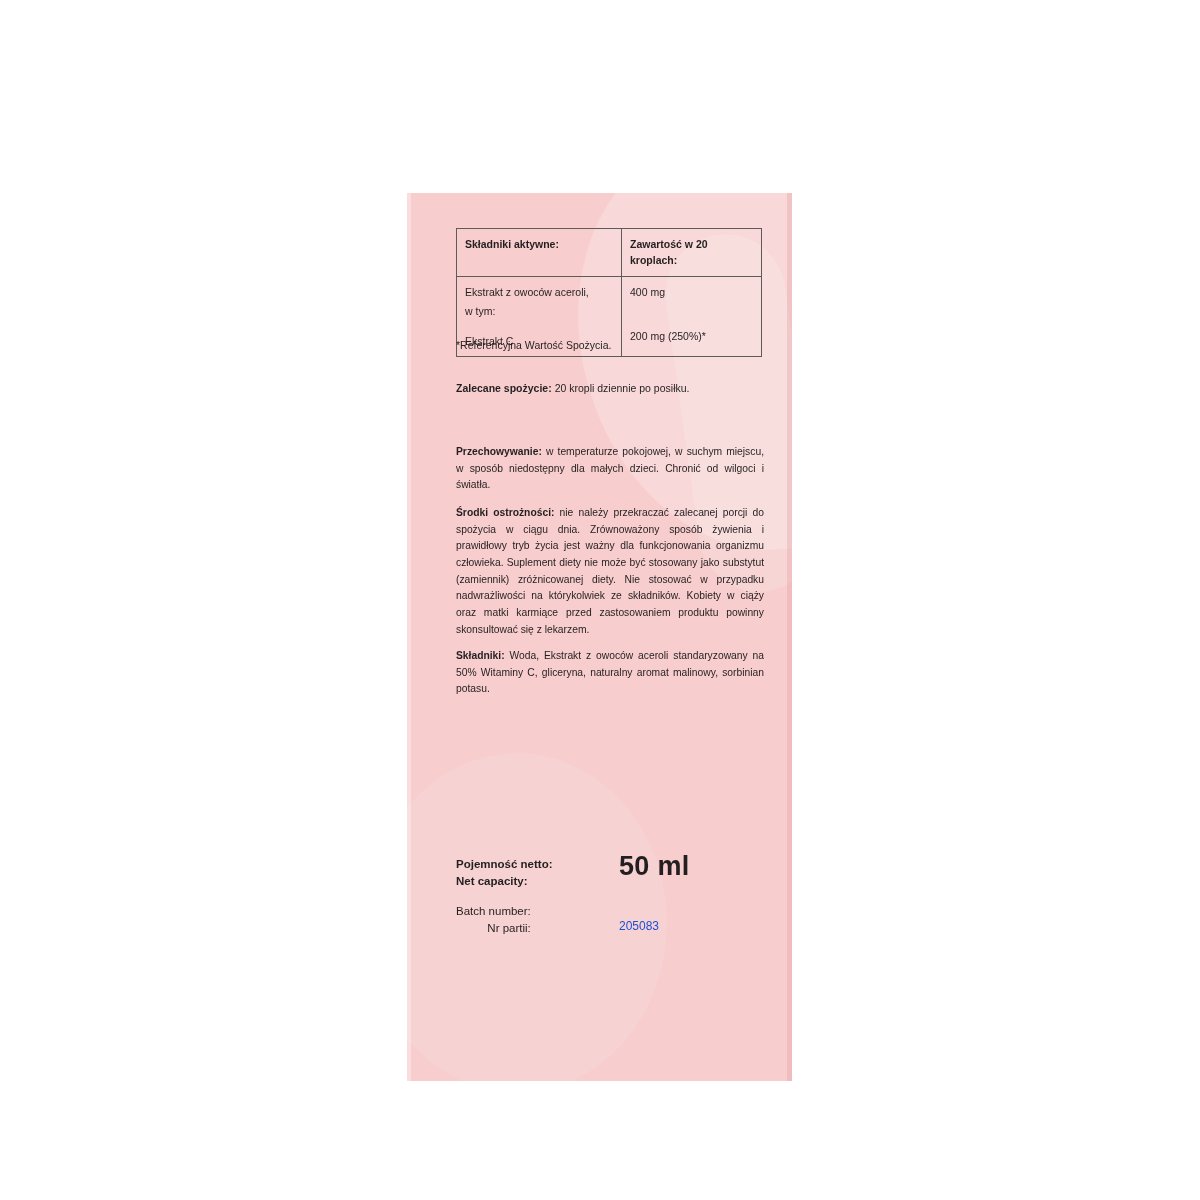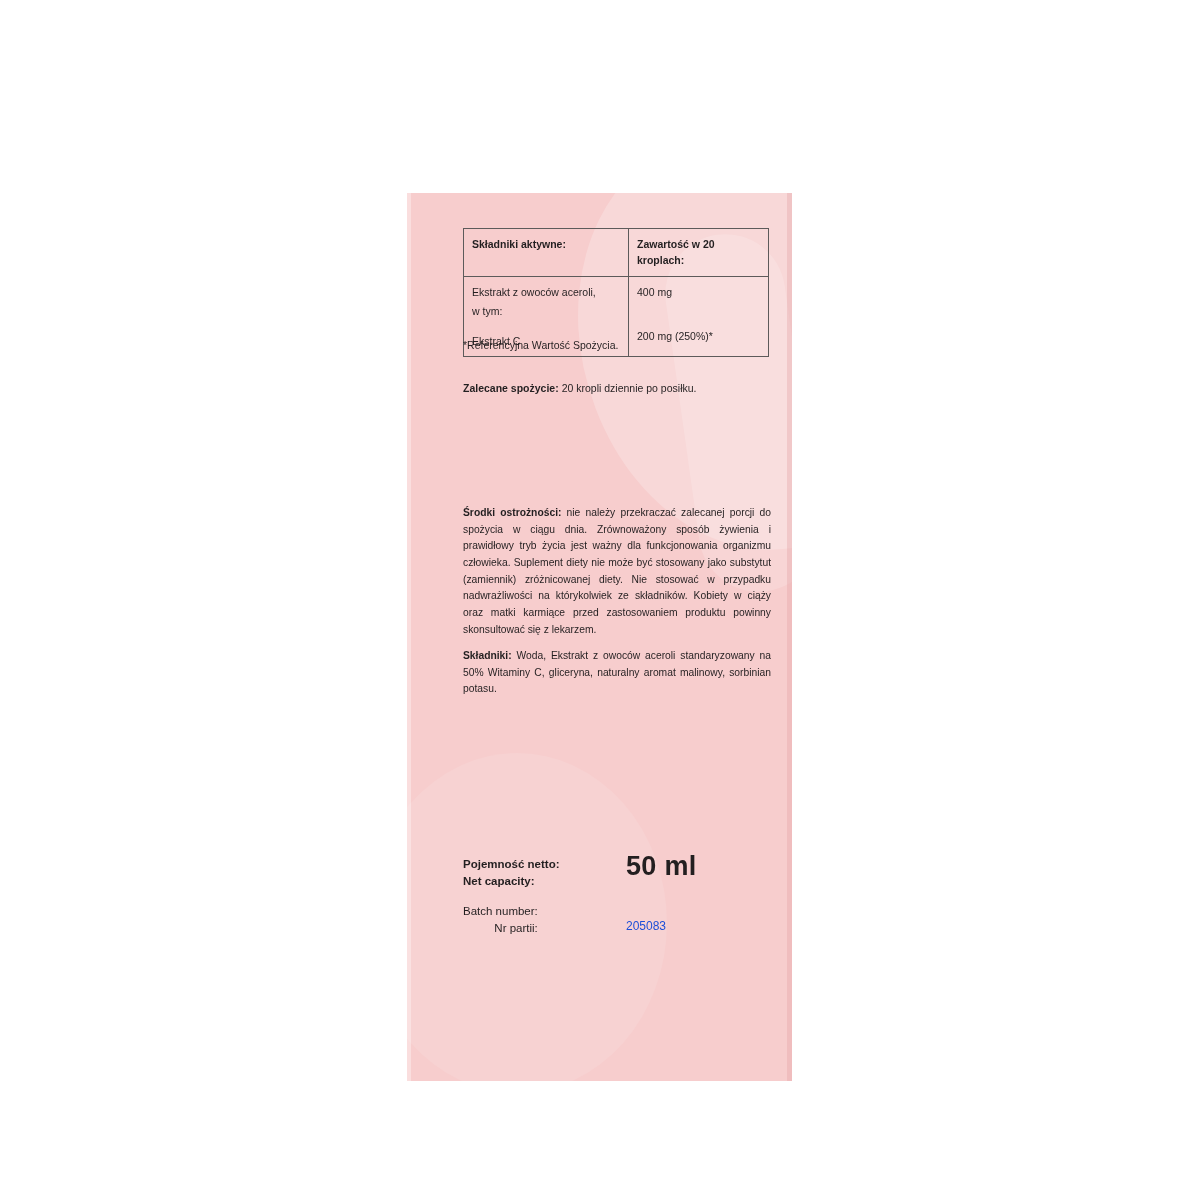--- a/index.html
+++ b/index.html
@@ -65,21 +65,21 @@
   }
   #package .edge-right {
     position: absolute;
     right: 0; top: 0; bottom: 0;
     width: 5px;
     background: rgba(226,160,162,0.35);
   }
 
   .content {
     position: absolute;
-    left: 15px; top: 0;
+    left: 8px; top: 0;
     width: 316px;
     height: 888px;
     padding-left: 24px;
   }
 
   
   .nutrition-table {
     position: absolute;
     left: 41px;
     top: 35px;
@@ -229,20 +229,21 @@
             <span class="val-line2">200 mg (250%)*</span>
           </td>
         </tr>
       </tbody>
     </table>
 
     <div class="footnote">*Referencyjna Wartość Spożycia.</div>
 
     <div class="usage"><b>Zalecane spożycie:</b><span> 20 kropli dziennie po posiłku.</span></div>
 
+    <div class="block" id="storage"><b>Przechowywanie:</b><span> w temperaturze pokojowej, w suchym miejscu, w sposób niedostępny dla małych dzieci. Chronić od wilgoci i światła.</span></div>
 
     <div class="block" id="precautions"><b>Środki ostrożności:</b><span> nie należy przekraczać zalecanej porcji do spożycia w ciągu dnia. Zrównoważony sposób żywienia i prawidłowy tryb życia jest ważny dla funkcjonowania organizmu człowieka. Suplement diety nie może być stosowany jako substytut (zamiennik) zróżnicowanej diety. Nie stosować w przypadku nadwrażliwości na którykolwiek ze składników. Kobiety w ciąży oraz matki karmiące przed zastosowaniem produktu powinny skonsultować się z lekarzem.</span></div>
 
     <div class="block" id="ingredients"><b>Składniki:</b><span> Woda, Ekstrakt z owoców aceroli standaryzowany na 50% Witaminy C, gliceryna, naturalny aromat malinowy, sorbinian potasu.</span></div>
 
     <div class="capacity-row">
       <div class="capacity-labels">
         <div>Pojemność netto:</div>
         <div>Net capacity:</div>
       </div>

